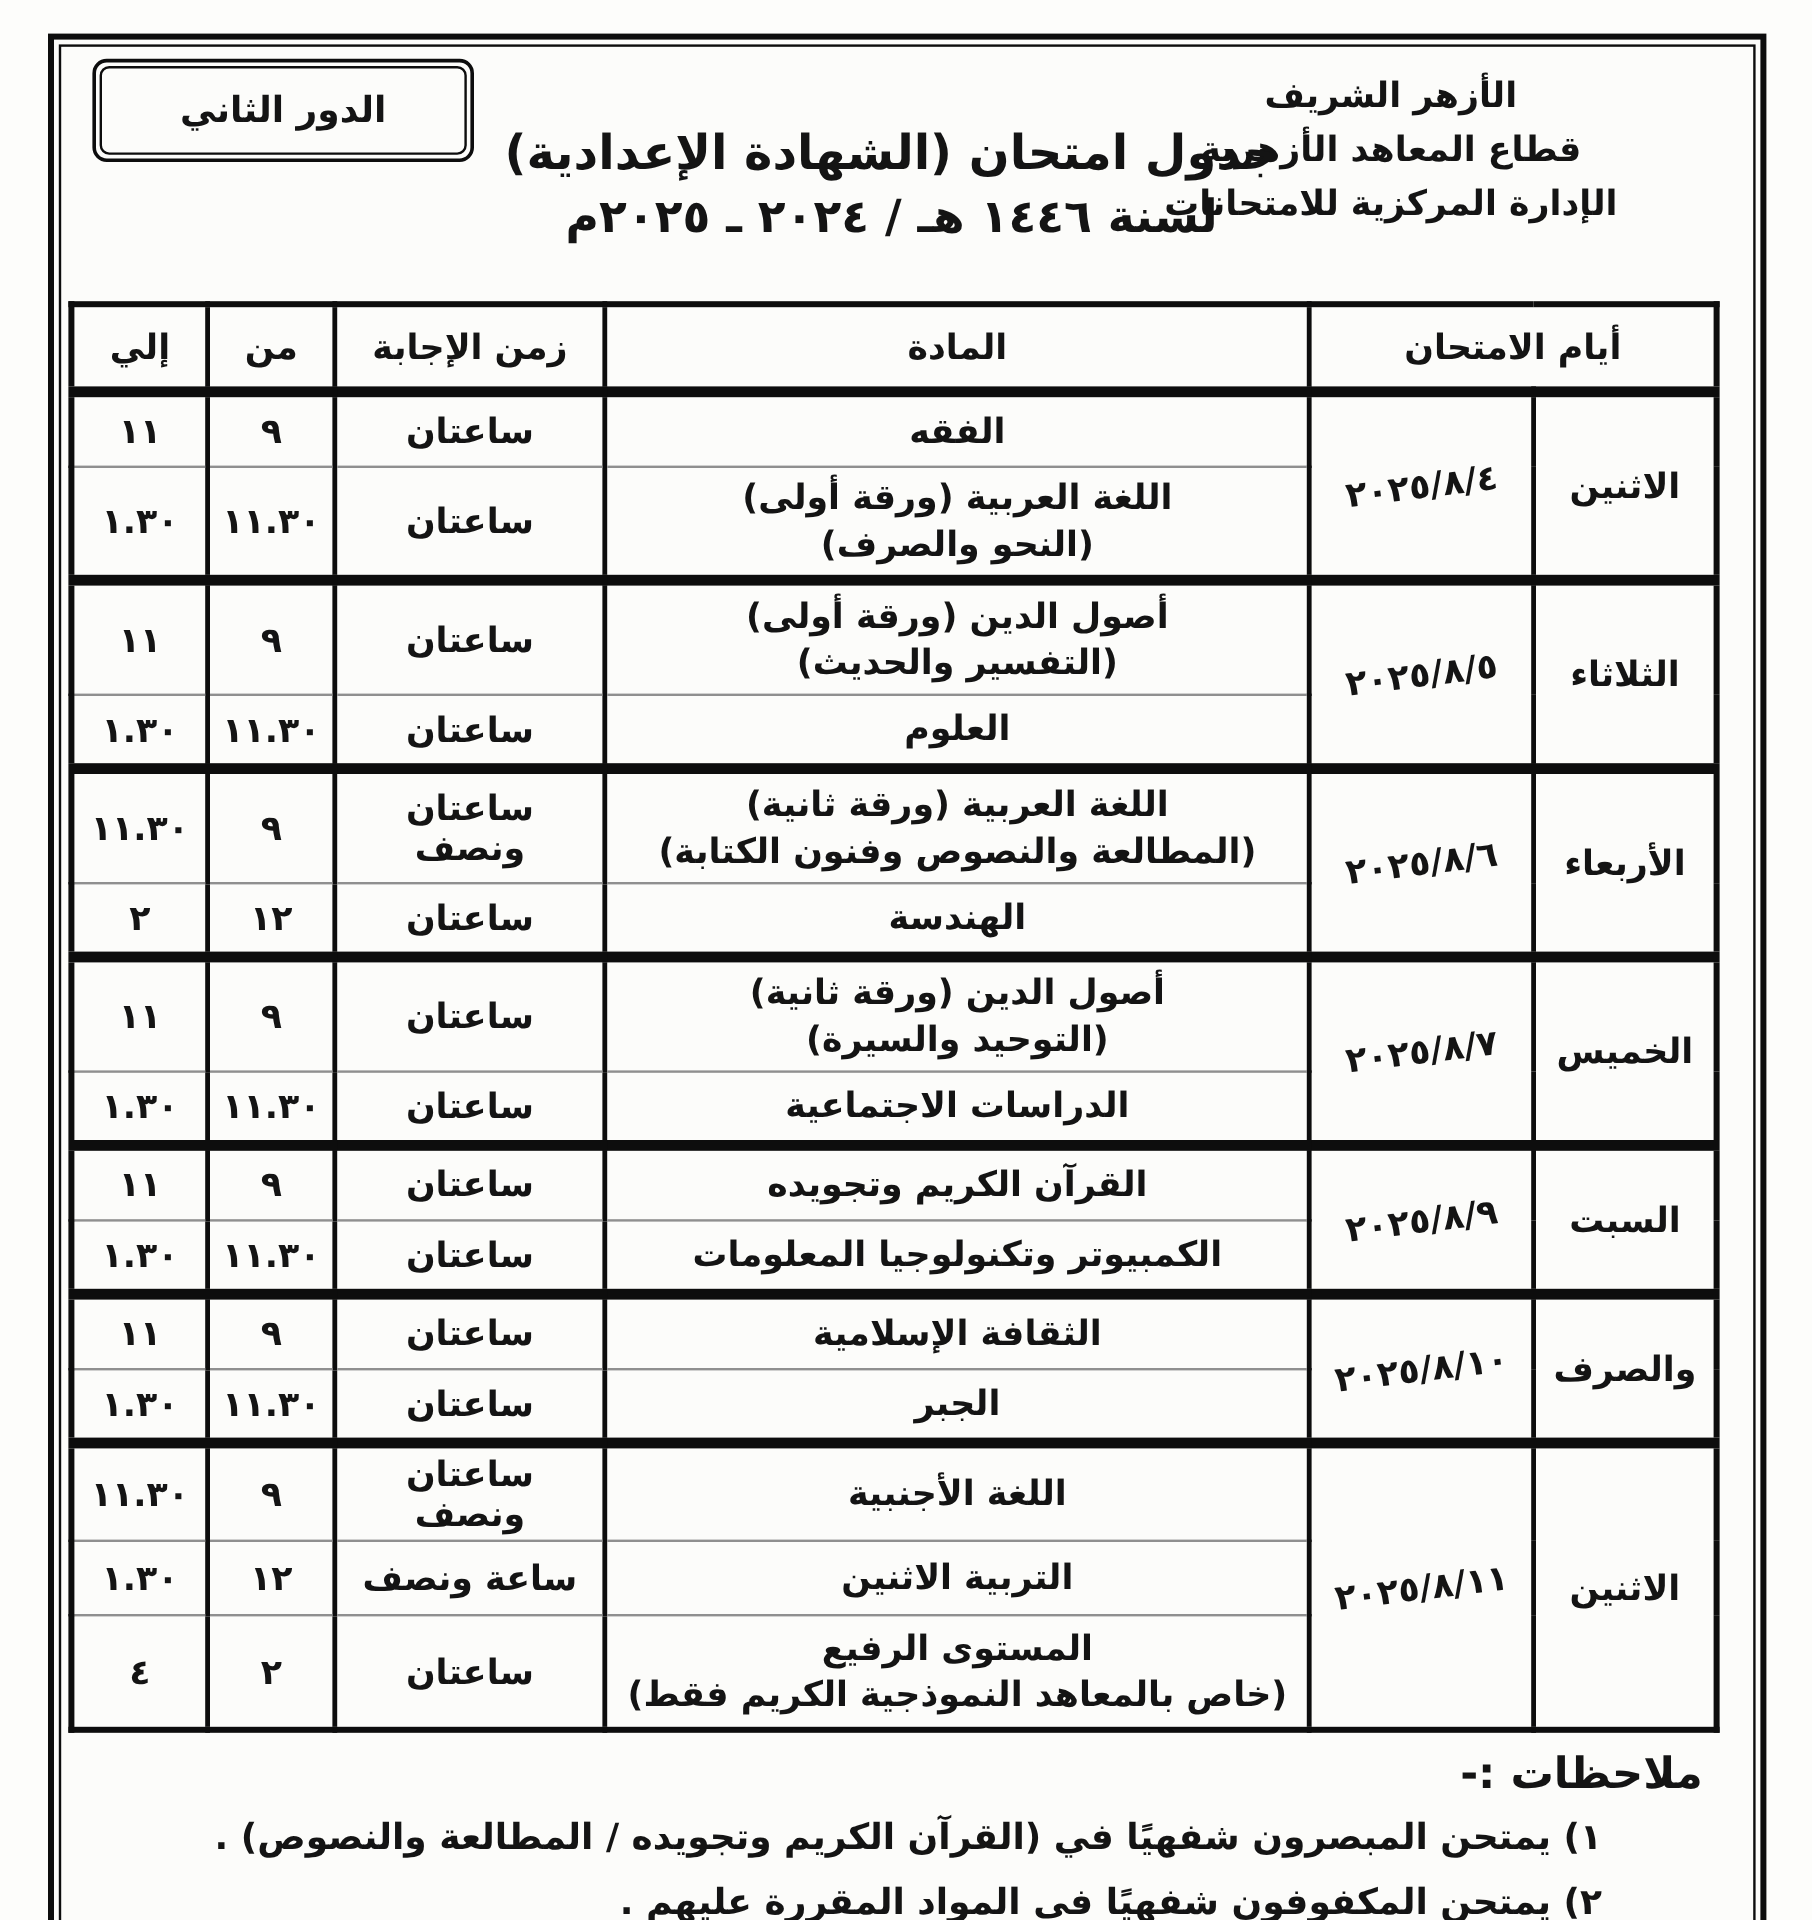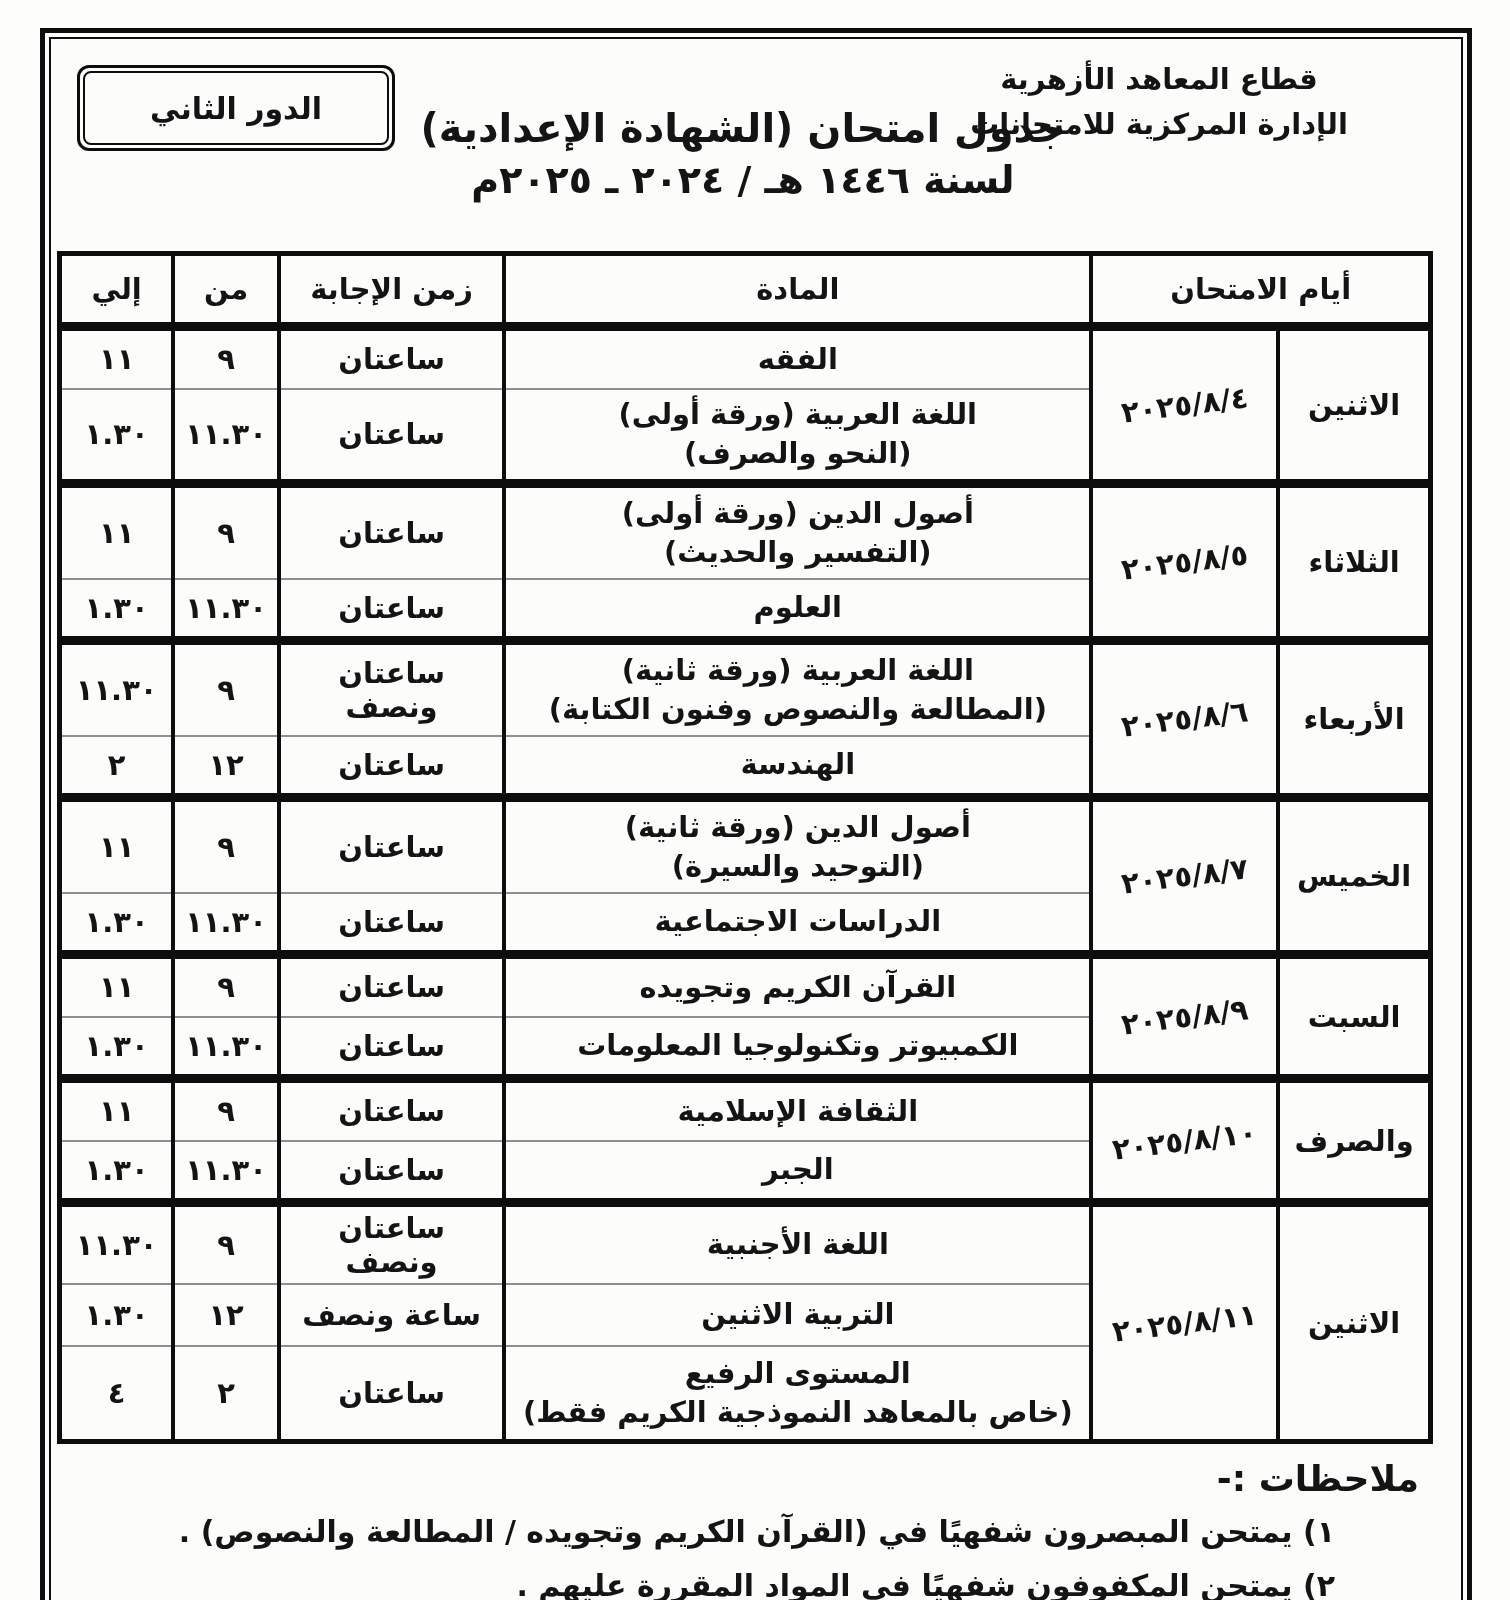--- a/index.html
+++ b/index.html
@@ -33,21 +33,21 @@
 
   
   .doc-header {
     position: relative;
     height: 200px;
     font-weight: 700;
   }
   .round-box {
     position: absolute;
     left: 14px;
-    top: 16px;
+    top: 0;
     width: 318px;
     height: 86px;
     border: 3px solid #0d0d0d;
     border-radius: 12px;
     box-sizing: border-box;
   }
   .round-box-inner {
     position: absolute;
     top: 3px; left: 3px; right: 3px; bottom: 3px;
     border: 2px solid #0d0d0d;
@@ -138,20 +138,21 @@
   }
 </style>
 </head>
 <body>
 
 <div class="frame-outer">
   <div class="frame-inner">
 
     <div class="doc-header">
       <div class="letterhead">
+        <div>الأزهر الشريف</div>
         <div>قطاع المعاهد الأزهرية</div>
         <div>الإدارة المركزية للامتحانات</div>
       </div>
       <div class="main-title">
         <div class="t1">جدول امتحان (الشهادة الإعدادية)</div>
         <div class="t2">لسنة ١٤٤٦ هـ / ٢٠٢٤ ـ ٢٠٢٥م</div>
       </div>
       <div class="round-box">
         <div class="round-box-inner">الدور الثاني</div>
       </div>

